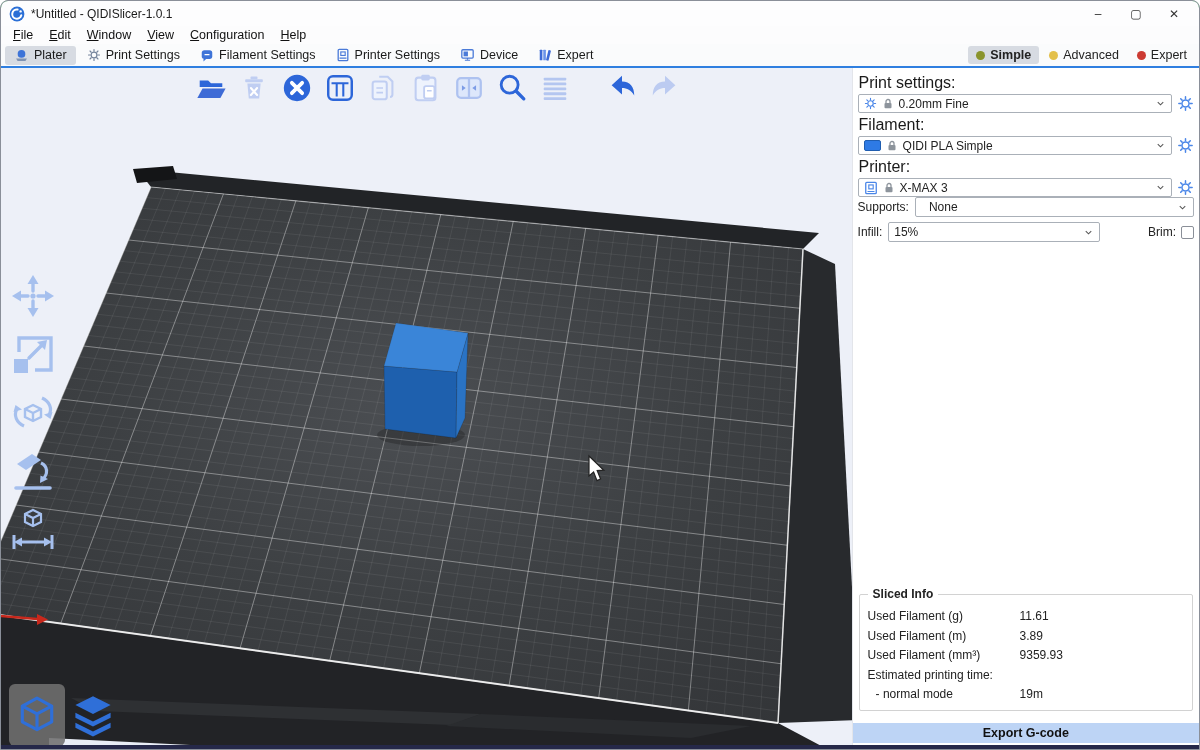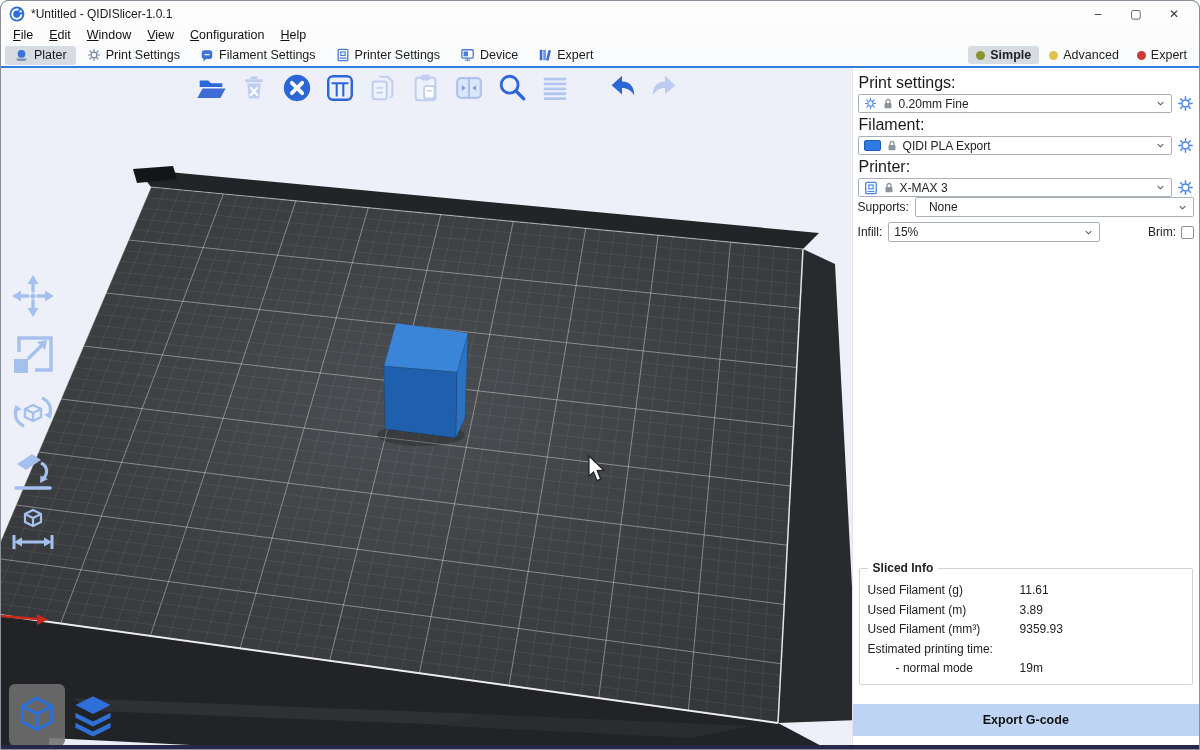--- a/index.html
+++ b/index.html
@@ -69,23 +69,23 @@
   .inf-combo { width:56px; height:20px; margin-left:6px; }
   .brim-label { margin-left:48px; }
   .checkbox { width:13px; height:13px; border:1px solid #8a8f98; border-radius:2px; background:#fff; margin-left:5px; }
 
   .panel-spacer { flex:1; }
   .sliced-box { position:relative; border:1px solid #d2d2d2; border-radius:2px;
     margin:0 1px 4px 1px; padding:12px 8px 6px 8px; }
   .sliced-title { position:absolute; top:-8px; left:8px; background:#fff; padding:0 5px;
     font-weight:bold; font-size:12px; }
   .si-row { display:grid; grid-template-columns:152px 1fr; height:19.5px; align-items:center; font-size:12px; }
-  .si-sub { padding-left:8px;margin-left:20px; }
-  .export-btn { height:32px; background:#bdd4f5; display:flex; align-items:center; justify-content:center;
-    font-weight:bold; font-size:12.5px; color:#111; margin:15px -5px; }
+  .si-sub { padding-left:8px; }
+  .export-btn { height:20px; background:#bdd4f5; display:flex; align-items:center; justify-content:center;
+    font-weight:bold; font-size:12.5px; color:#111; margin:8px -5px; }
 
   .bottom-border { position:absolute; left:0; bottom:0; width:1200px; height:4px; background:#252849; z-index:60; }
 </style>
 </head>
 <body>
 
 <svg width="0" height="0" style="position:absolute">
   <defs>
     <symbol id="sym-gear" viewBox="0 0 24 24">
       <g fill="none" stroke="currentColor" stroke-width="2.1" stroke-linecap="round">
@@ -483,21 +483,21 @@
           </svg>
       </div>
 
       <div class="pl-label">Filament:</div>
       <div class="combo-row">
         <div class="combo">
           <span class="swatch"></span>
           <svg class="lock" viewBox="0 0 24 24">
               <use href="#sym-lock"></use>
             </svg>
-          <span>QIDI PLA Export</span>
+          <span>QIDI PLA Simple</span>
           <svg class="chev" width="11" height="11" viewBox="0 0 24 24">
               <use href="#sym-chevron"></use>
             </svg>
         </div>
         <svg class="gear-btn" viewBox="0 0 24 24">
             <use href="#sym-gear"></use>
           </svg>
       </div>
 
       <div class="pl-label">Printer:</div>

